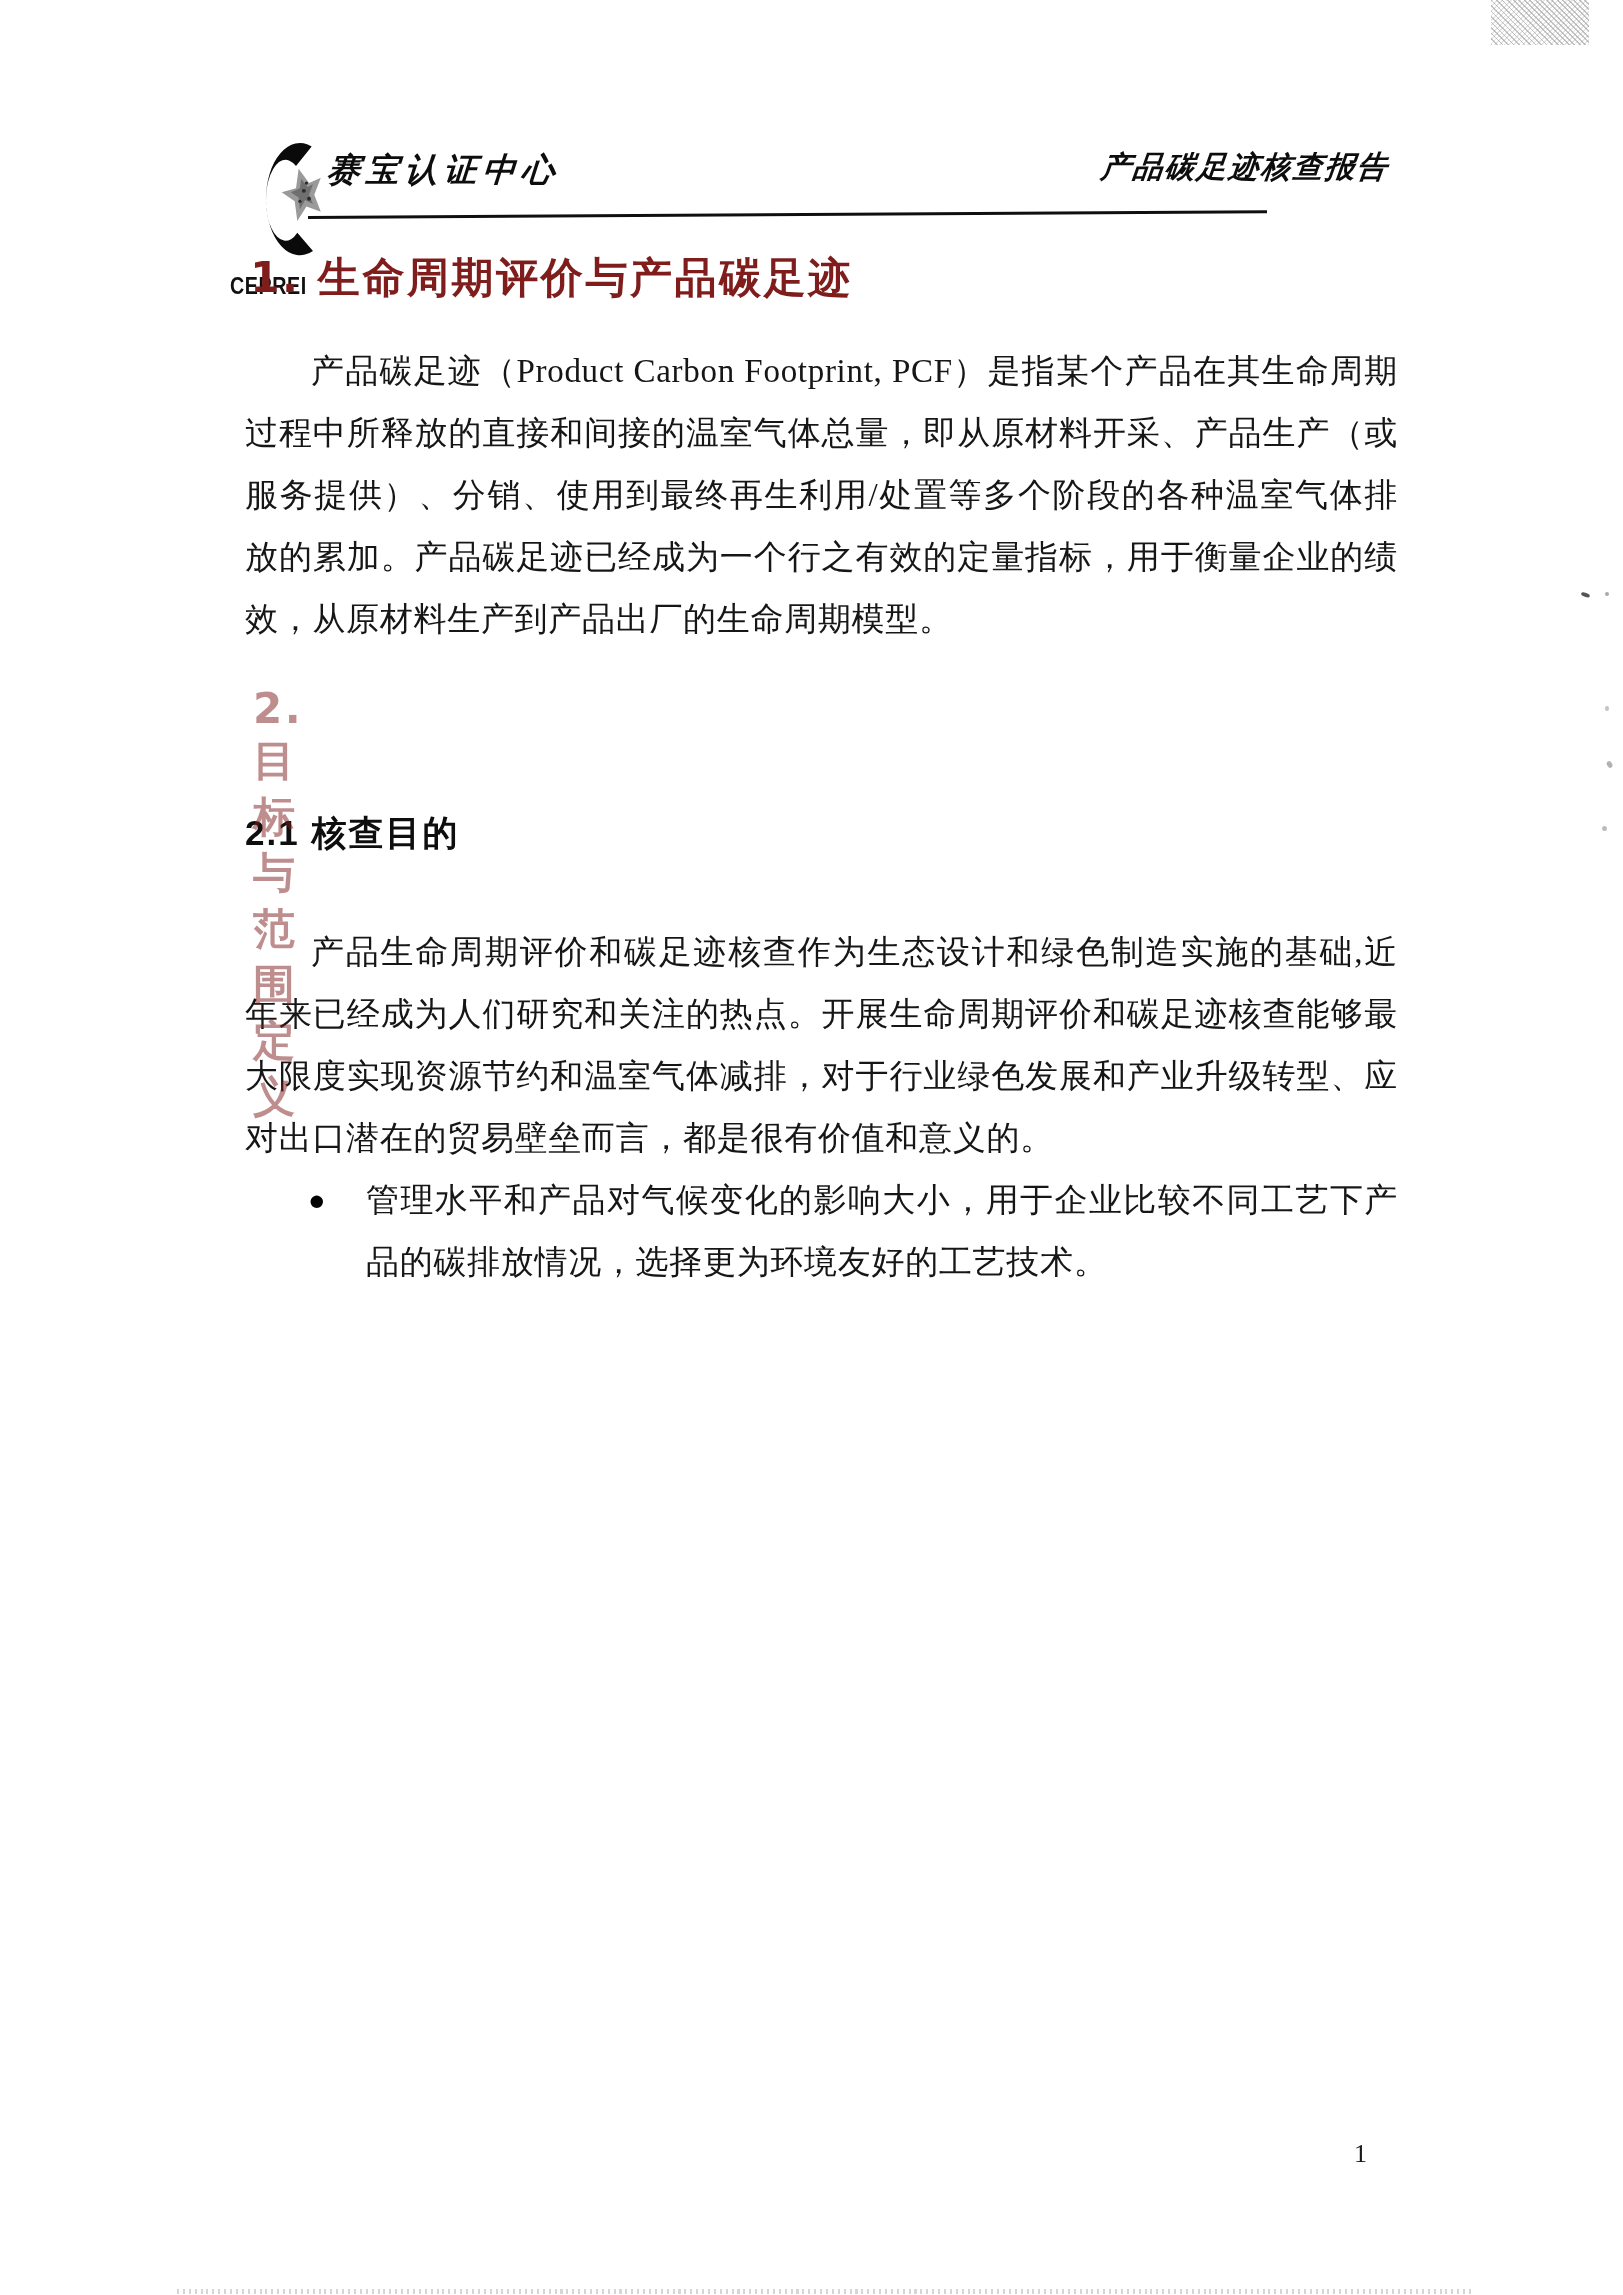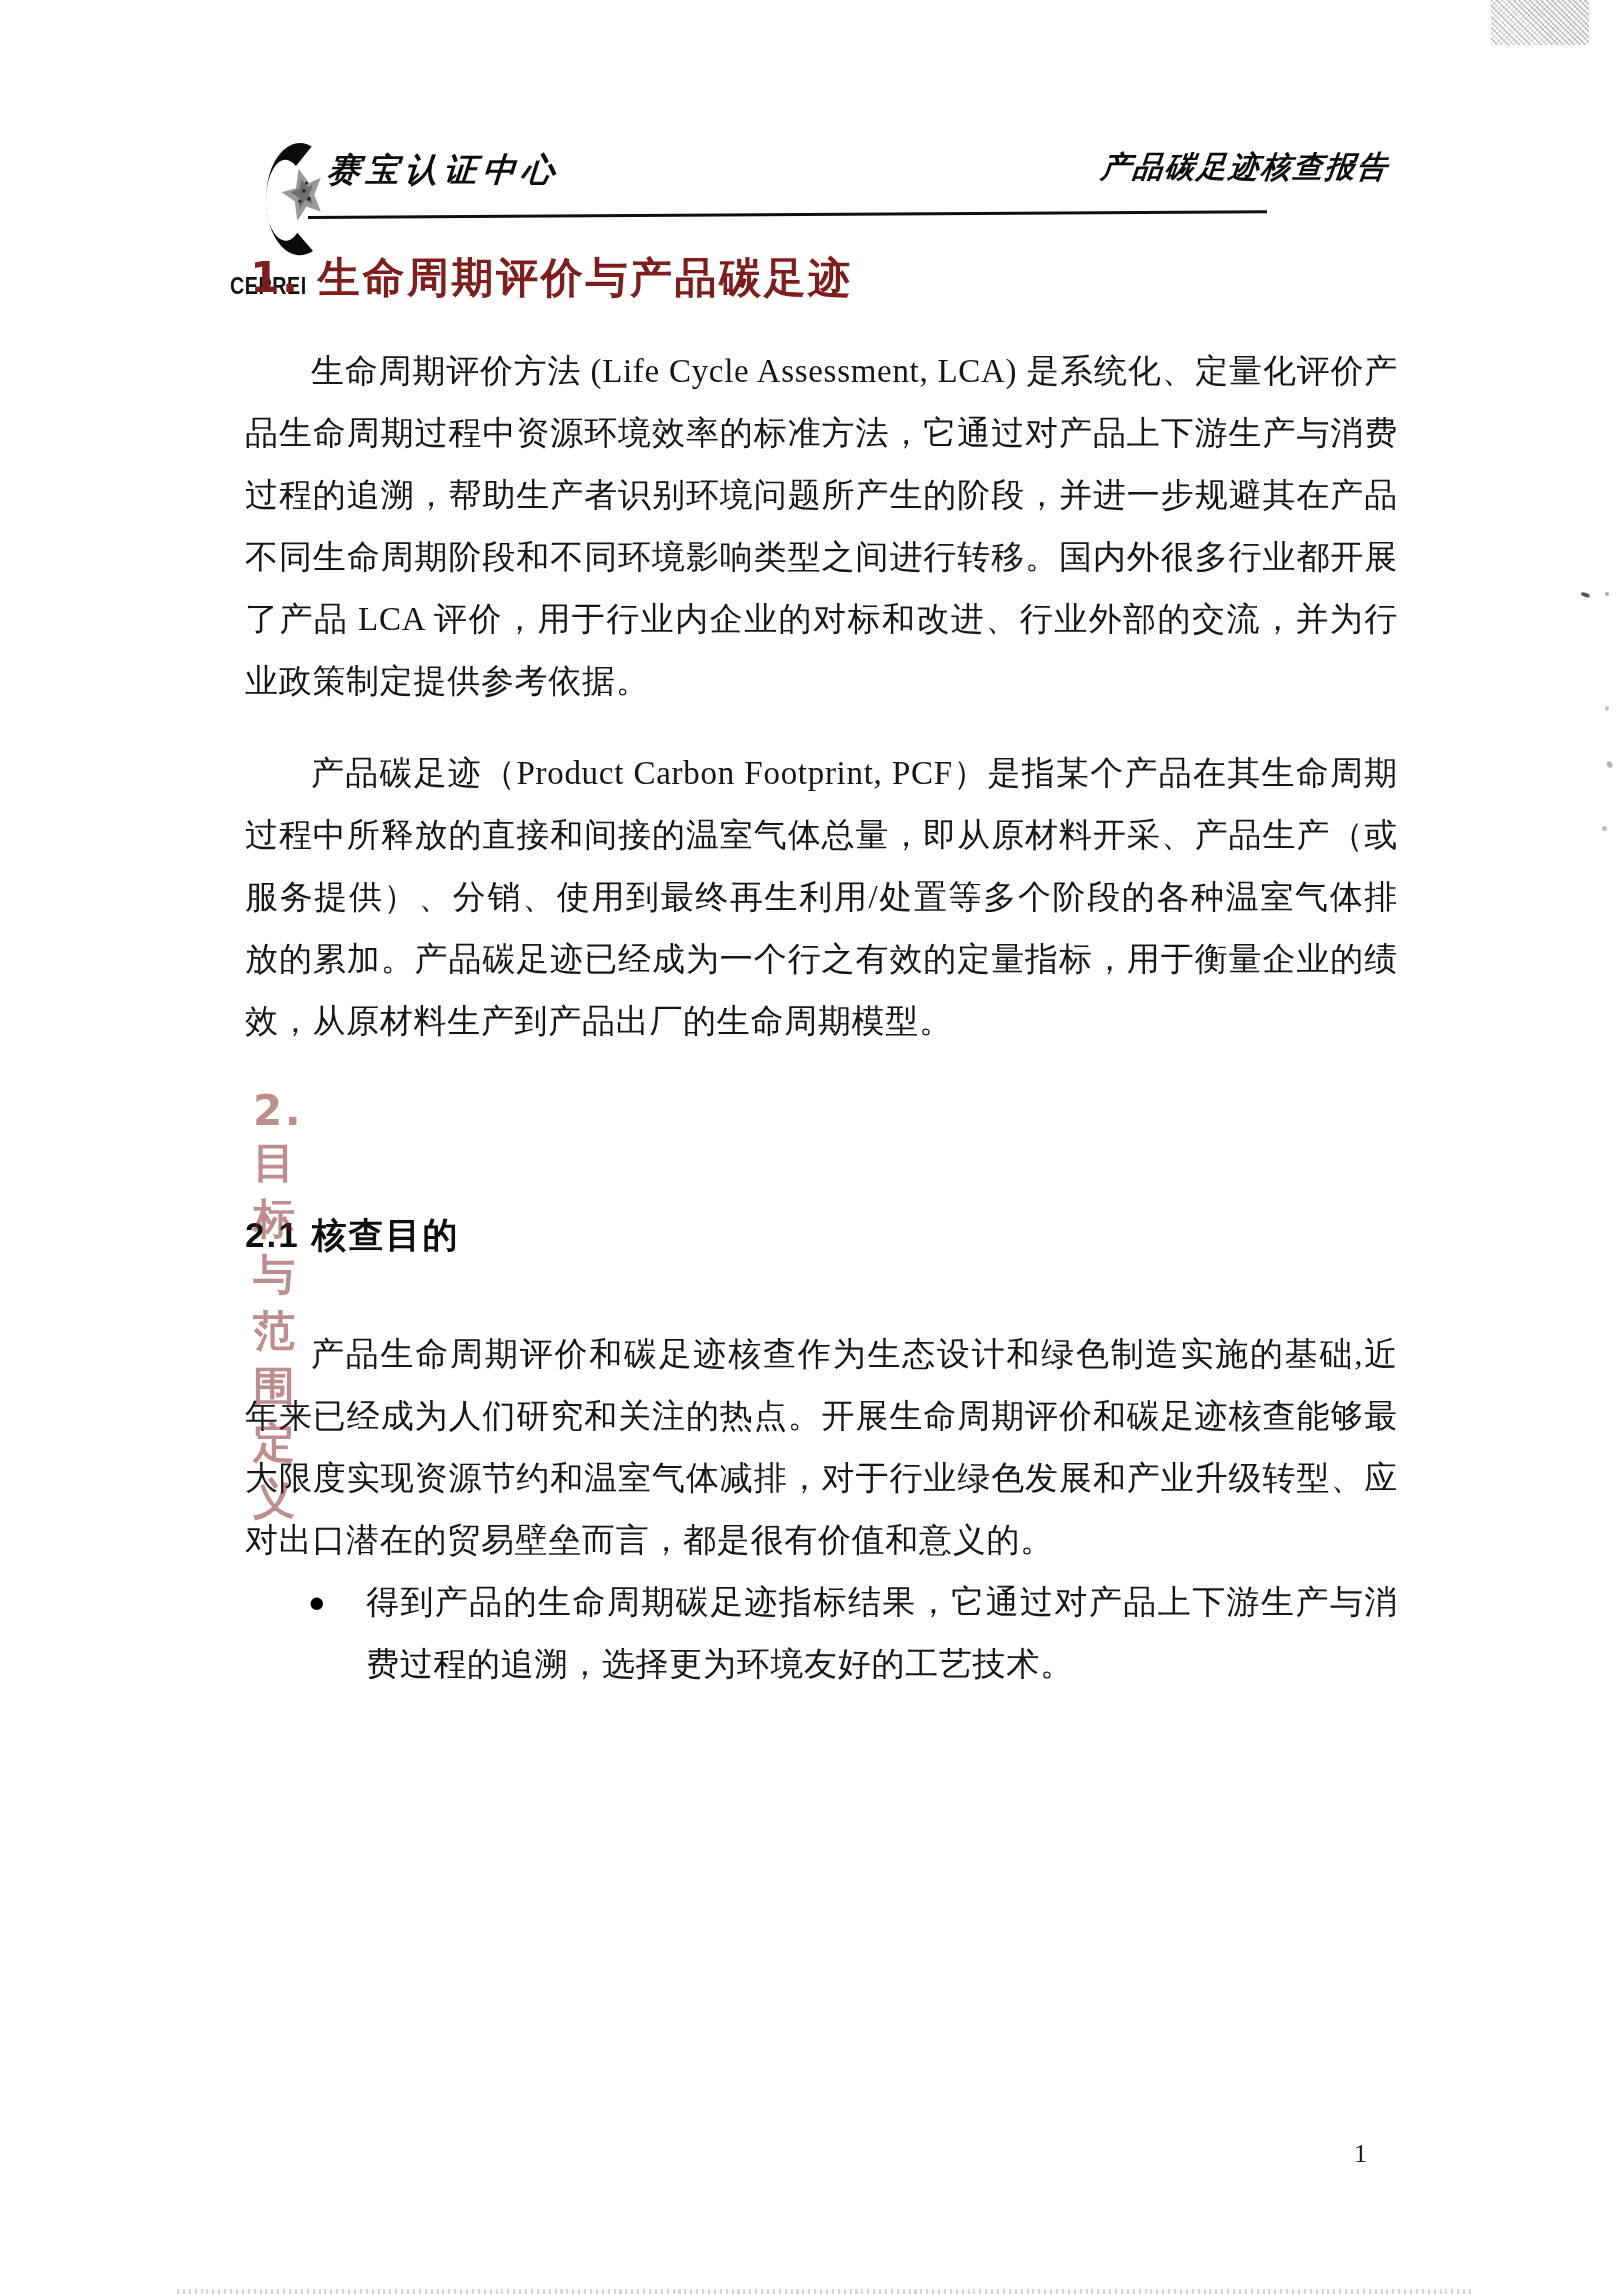--- a/index.html
+++ b/index.html
@@ -130,31 +130,30 @@
       </g>
     </svg>
     <div class="logo-acronym">CEPREI</div>
     <div class="brand-cn">赛宝认证中心</div>
     <div class="report-title">产品碳足迹核查报告</div>
     <div class="header-rule"></div>
   </header>
 
   <main class="content">
     <h1>1. 生命周期评价与产品碳足迹</h1>
-    <p class="gap-after">生命周期评价方法 (Life Cycle Assessment, LCA) 是系统化、定量化评价产品生命周期过程中资源环境效率的标准方法，它通过对产品上下游生产与消费过程的追溯，帮助生产者识别环境问题所产生的阶段，并进一步规避其在产品不同生命周期阶段和不同环境影响类型之间进行转移。国内外很多行业都开展了产品 LCA 评价，用于行业内企业的对标和改进、行业外部的交流，并为行业政策制定提供参考依据。</p>
     <p>产品碳足迹（Product Carbon Footprint, PCF）是指某个产品在其生命周期过程中所释放的直接和间接的温室气体总量，即从原材料开采、产品生产（或服务提供）、分销、使用到最终再生利用/处置等多个阶段的各种温室气体排放的累加。产品碳足迹已经成为一个行之有效的定量指标，用于衡量企业的绩效，从原材料生产到产品出厂的生命周期模型。</p>
 
     <h1 class="s2">2. 目标与范围定义</h1>
     <h2>2.1 核查目的</h2>
     <p>产品生命周期评价和碳足迹核查作为生态设计和绿色制造实施的基础,近年来已经成为人们研究和关注的热点。开展生命周期评价和碳足迹核查能够最大限度实现资源节约和温室气体减排，对于行业绿色发展和产业升级转型、应对出口潜在的贸易壁垒而言，都是很有价值和意义的。</p>
 
     <ul class="goals">
       <li>
         <span class="bullet-marker">●</span>
-        <span>得到产品的生命周期碳足迹指标结果，它通过对产品上下游生产与消费过程的追溯，选择更为环境友好的工艺技术。</span>
+        <span>管理水平和产品对气候变化的影响大小，用于企业比较不同工艺下产品的碳排放情况，选择更为环境友好的工艺技术。</span>
       </li>
     </ul>
   </main>
 
   <footer>
     <div class="page-num">1</div>
   </footer>
 
 </div>
 

